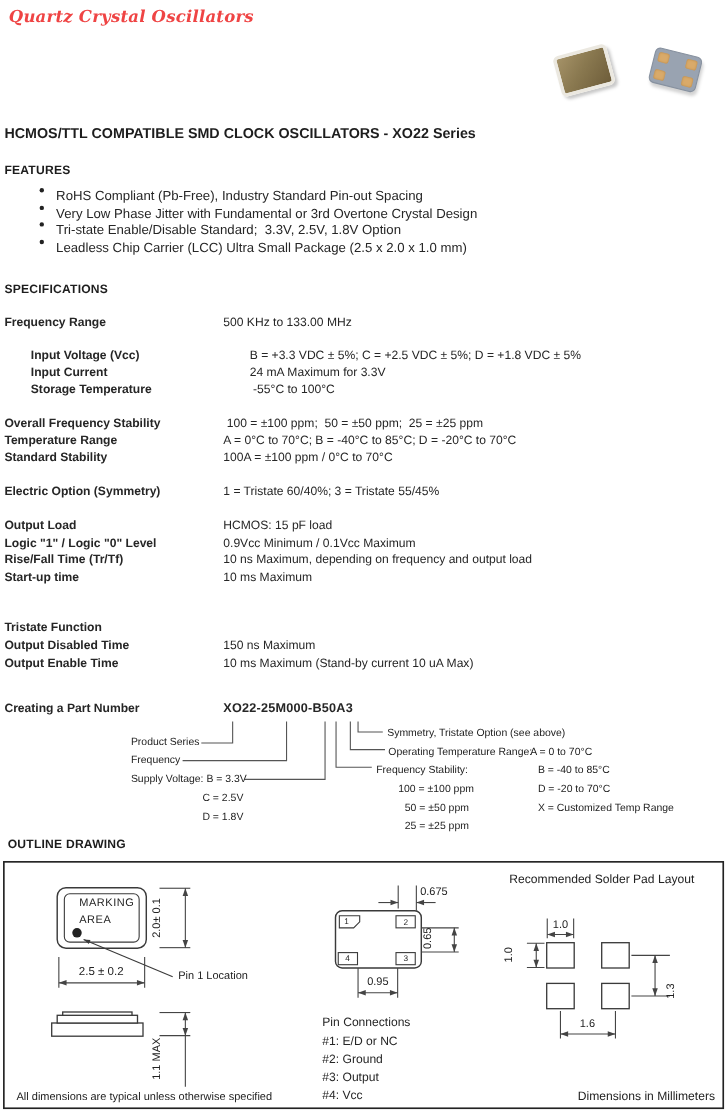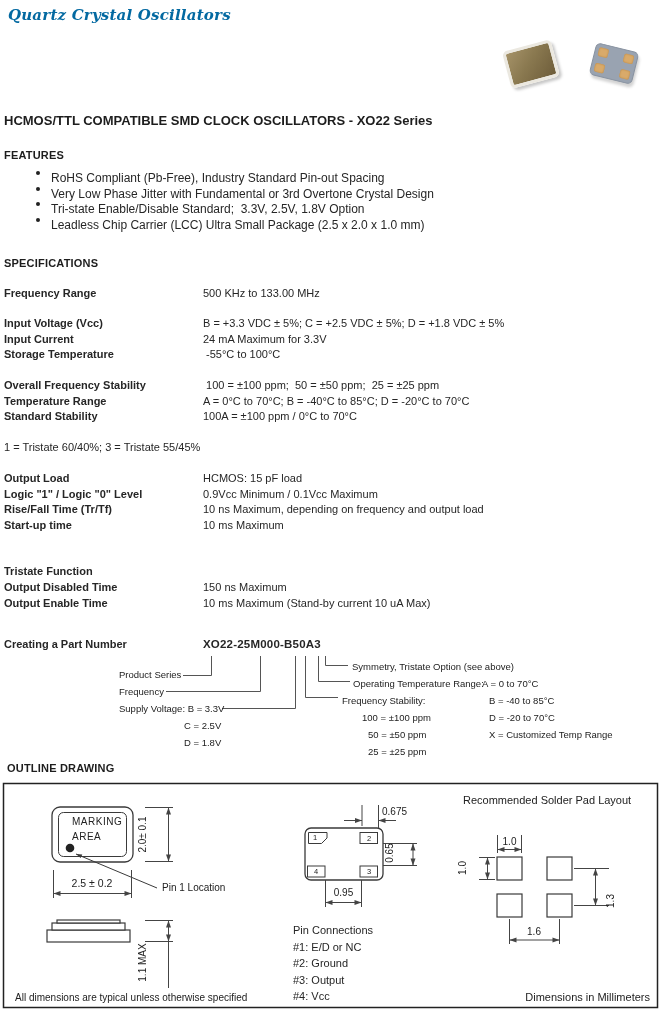--- a/index.html
+++ b/index.html
@@ -1,20 +1,20 @@
 <!DOCTYPE html>
 <html><head>
 <meta charset="utf-8">
 <style>
   html,body{margin:0;padding:0}
   body{width:662px;height:1013px;position:relative;background:#fff;overflow:hidden;
        font-family:"Liberation Sans",sans-serif;color:#262626;}
   .abs{position:absolute}
   #brand{left:8px;top:6px;font-family:"DejaVu Serif",serif;font-style:italic;font-weight:bold;
-         font-size:15px;color:#0369a1;letter-spacing:.2px}
+         font-size:15px;color:#ef4444;letter-spacing:.2px}
   #doc-title{left:4px;top:113px;font-size:13px;font-weight:bold;color:#1d1d1d}
   .sec-head{font-size:11px;font-weight:bold;color:#1d1d1d;letter-spacing:.2px}
   
   #features-list{left:36px;top:171px}
   .feature-item{display:flex;line-height:15.5px;font-size:12px;white-space:pre-wrap}
   .bullet{width:4px;height:4px;border-radius:50%;background:#222;margin-right:11px;flex:0 0 4px}
   
   .spec-group{position:absolute;left:4px;width:530px}
   .spec-row{display:flex;line-height:15.6px;font-size:11px}
   .lh16 .spec-row{line-height:16px}
@@ -171,21 +171,21 @@
   </div>
 
 <div class="abs sec-head" style="left:4px;top:257px">SPECIFICATIONS</div>
 <div id="spec-root">
     <div class="spec-group" style="top: 286px;">
       <div class="spec-row">
         <div class="spec-label">Frequency Range</div>
         <div class="spec-values"><div class="spec-value-line">500 KHz to 133.00 MHz</div></div>
       </div>
     </div>
-    <div class="spec-group" style="top: 316px;">
+    <div class="spec-group" style="top: 316px; margin-left: 24px;">
       <div class="spec-row">
         <div class="spec-label">Input Voltage (Vcc)</div>
         <div class="spec-values"><div class="spec-value-line">B = +3.3 VDC ± 5%; C = +2.5 VDC ± 5%; D = +1.8 VDC ± 5%</div></div>
       </div>
       <div class="spec-row">
         <div class="spec-label">Input Current</div>
         <div class="spec-values"><div class="spec-value-line">24 mA Maximum for 3.3V</div></div>
       </div>
       <div class="spec-row">
         <div class="spec-label">Storage Temperature</div>
@@ -201,20 +201,21 @@
         <div class="spec-label">Temperature Range</div>
         <div class="spec-values"><div class="spec-value-line">A = 0°C to 70°C; B = -40°C to 85°C; D = -20°C to 70°C</div></div>
       </div>
       <div class="spec-row">
         <div class="spec-label">Standard Stability</div>
         <div class="spec-values"><div class="spec-value-line">100A = ±100 ppm / 0°C to 70°C</div></div>
       </div>
     </div>
     <div class="spec-group" style="top: 440px;">
       <div class="spec-row">
+        <div class="spec-label">Electric Option (Symmetry)</div>
         <div class="spec-values"><div class="spec-value-line">1 = Tristate 60/40%; 3 = Tristate 55/45%</div></div>
       </div>
     </div>
     <div class="spec-group" style="top: 471px;">
       <div class="spec-row">
         <div class="spec-label">Output Load</div>
         <div class="spec-values"><div class="spec-value-line">HCMOS: 15 pF load</div></div>
       </div>
       <div class="spec-row">
         <div class="spec-label">Logic "1" / Logic "0" Level</div>

